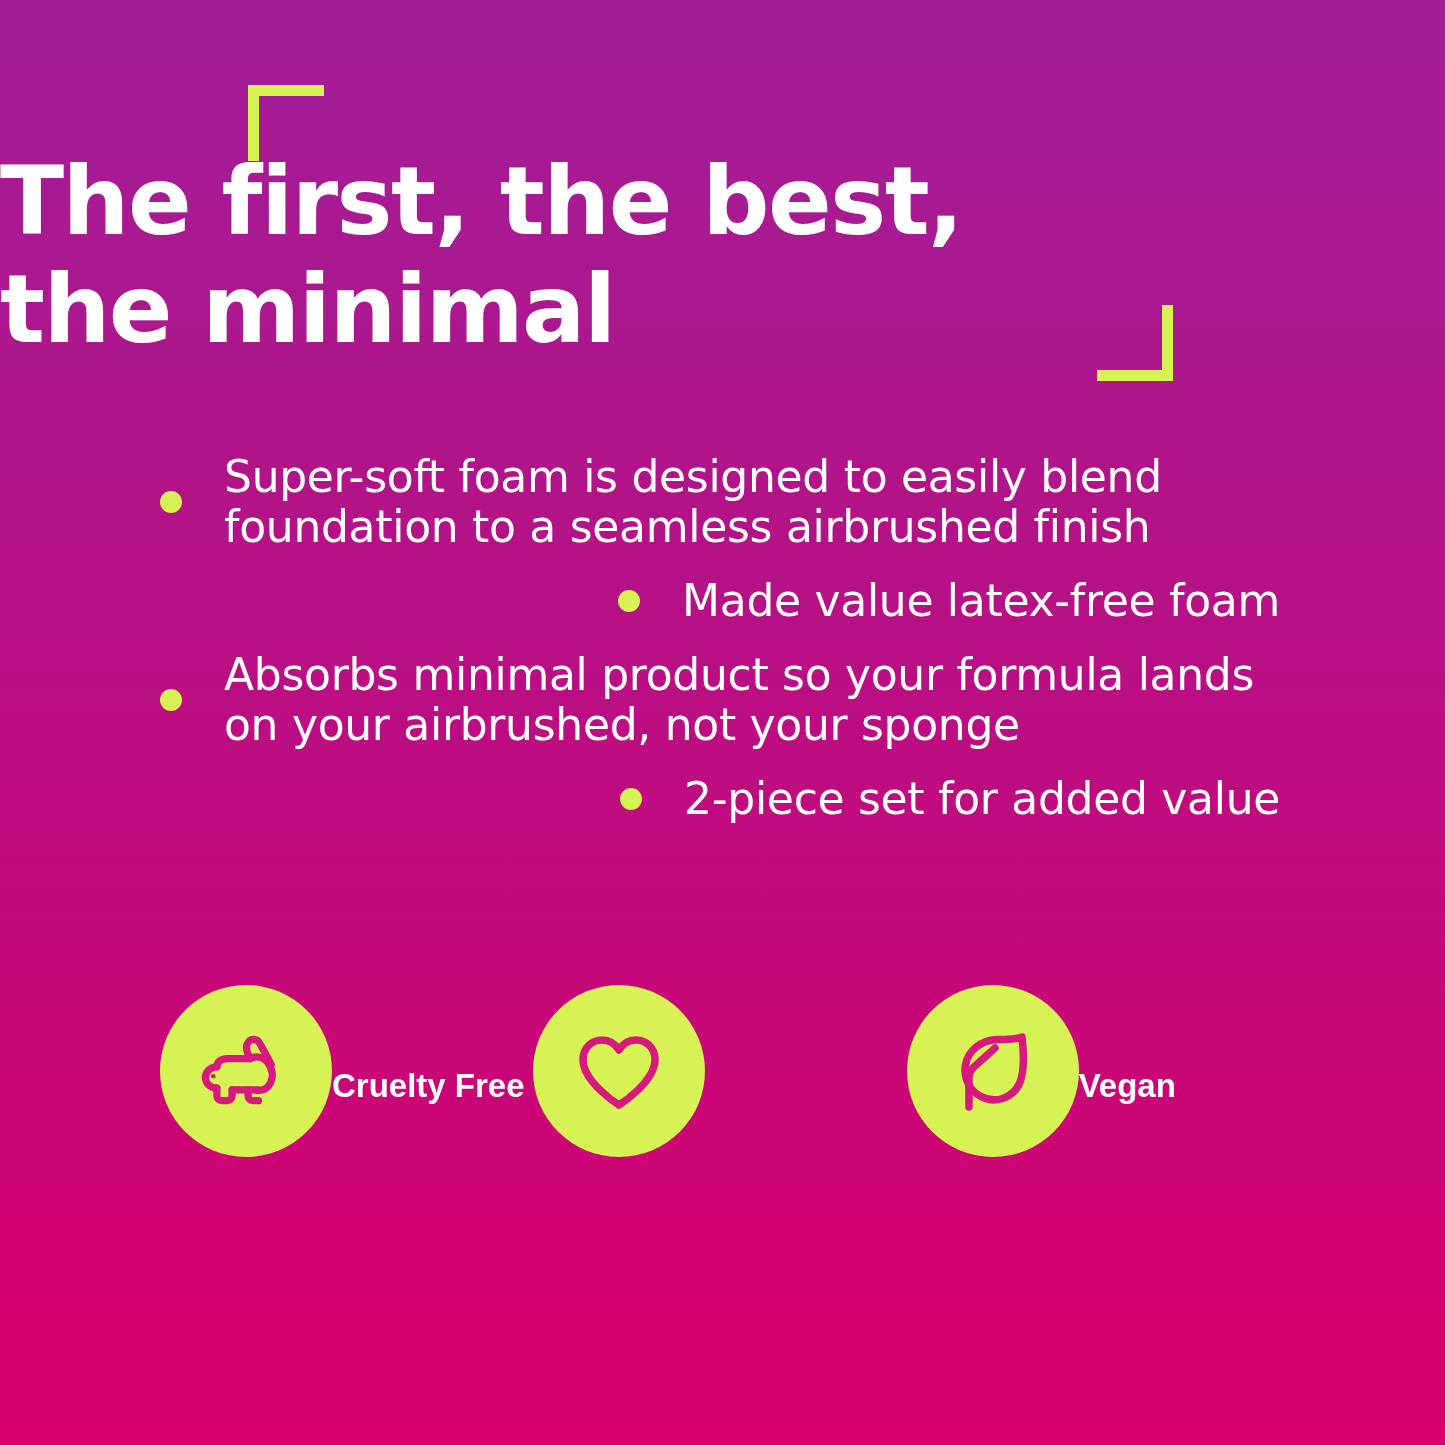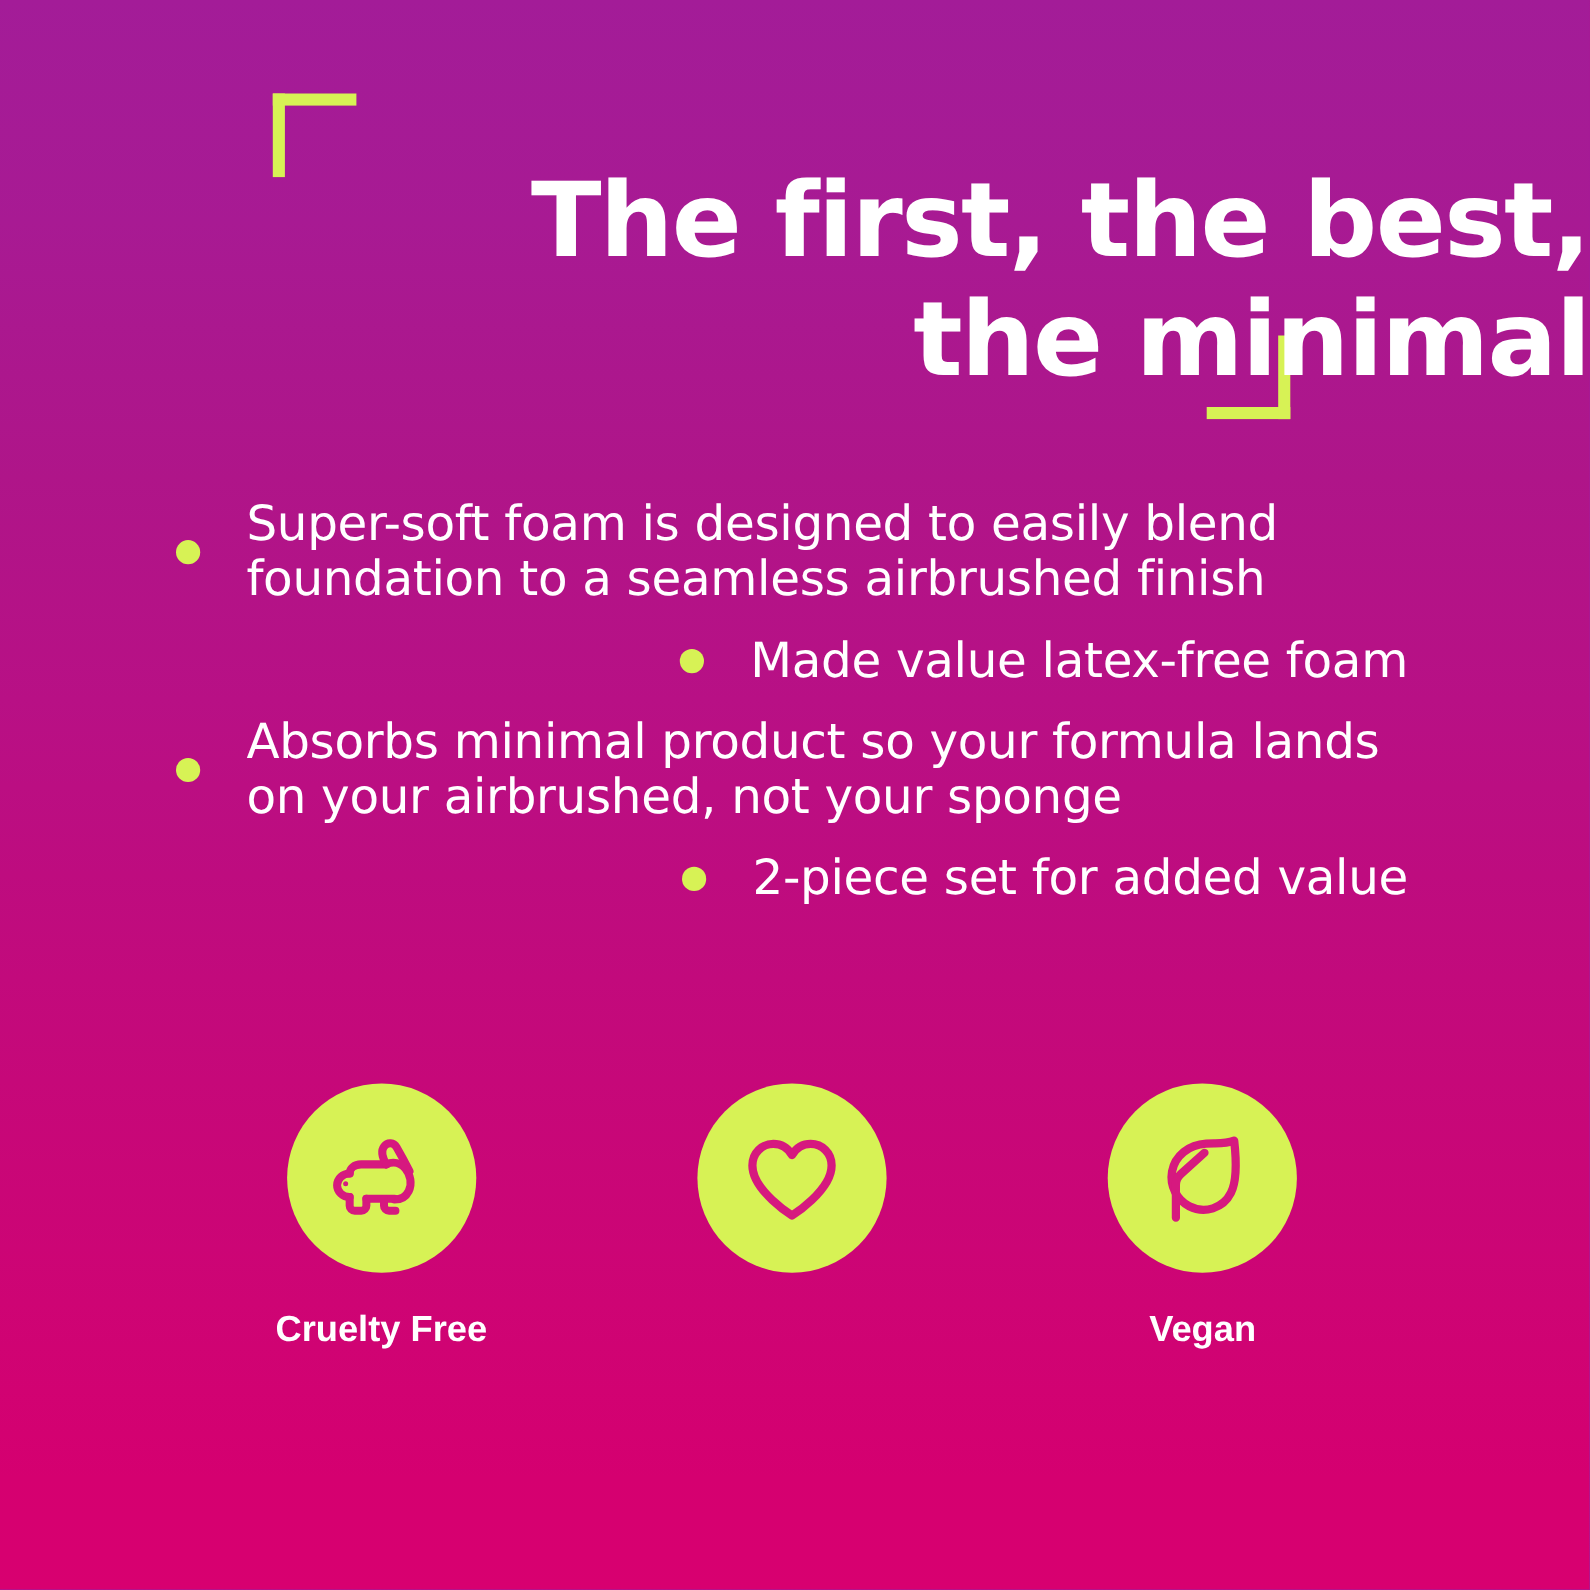--- a/index.html
+++ b/index.html
@@ -50,21 +50,21 @@
   .bracket.br { left:1097px; top:305px; }
   .bracket.br .h { left:0; bottom:0; width:76px; height:11px; }
   .bracket.br .v { right:0; top:0; width:11px; height:76px; }
 
   
   #headline {
     position:absolute;
     left:0;
     top:148px;
     width:1445px;
-    text-align:right;
+    text-align:left;
     color:#FFFFFF;
     font-size:94px;
     line-height:108px;
     font-weight:bold;
     letter-spacing:-1.5px;
     font-family:"DejaVu Sans", sans-serif;
   }
   #headline .line { display:block; }
 
   
@@ -101,21 +101,21 @@
   #badges {
     position:absolute;
     left:160px;
     top:985px;
     width:1120px;
     display:flex;
   }
   .badge {
     flex:1 1 0;
     display:flex;
-    flex-direction:column;
+    flex-direction:row;
     align-items:center;
   }
   .badge-circle {
     width:172px;
     height:172px;
     border-radius:50%;
     background:#D7F255;
     display:flex;
     align-items:center;
     justify-content:center;

